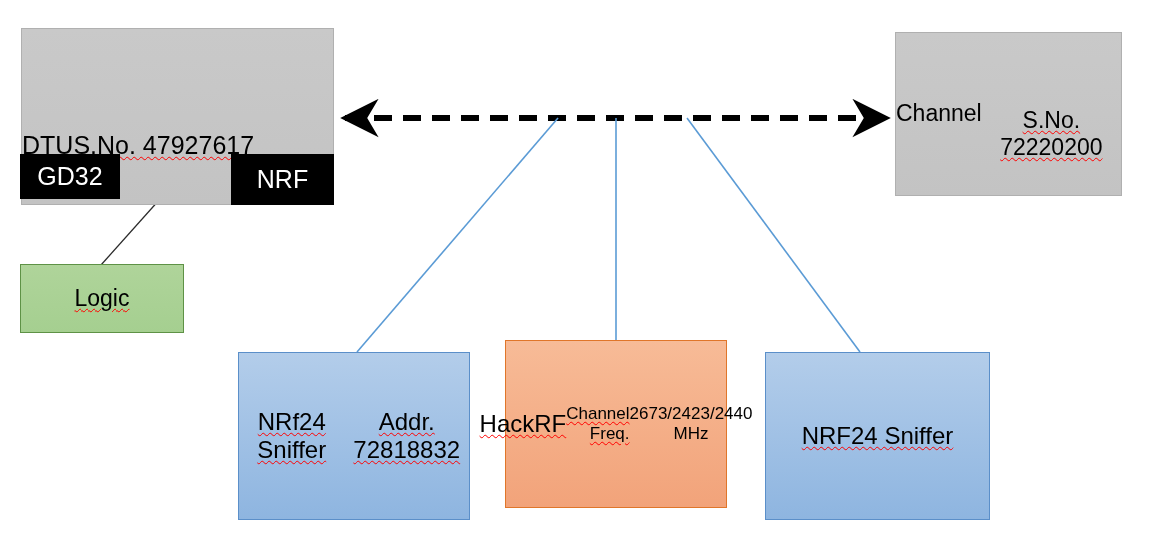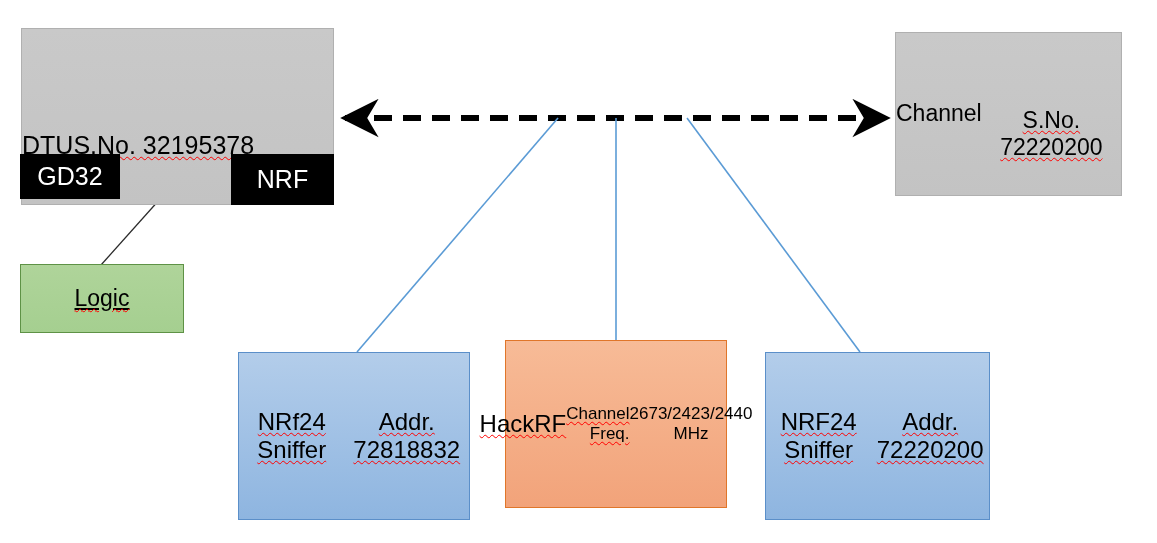--- a/index.html
+++ b/index.html
@@ -71,21 +71,20 @@
 
   
   #logic-node {
     left: 20px;
     top: 264px;
     width: 164px;
     height: 69px;
     background: linear-gradient(180deg, #afd49a 0%, #a5cf90 100%);
     border: 1px solid #5e9246;
     font-size: 23px;
-    text-decoration: underline;
   }
 
   
   #sniffer-left-node {
     left: 238px; top: 352px; width: 232px; height: 168px;
     background: linear-gradient(180deg, #b3cdea 0%, #8eb5e0 100%);
     border: 1px solid #5b8fc9;
   }
   #sniffer-left-node .ln1,
   #sniffer-left-node .ln2 { font-size: 24px; }
@@ -148,21 +147,21 @@
 
     <line x1="357" y1="352" x2="558" y2="118" stroke="#5b9bd5" stroke-width="1.6"></line>
 
     <line x1="616" y1="352" x2="616" y2="118" stroke="#5b9bd5" stroke-width="1.6"></line>
 
     <line x1="860" y1="352" x2="687" y2="118" stroke="#5b9bd5" stroke-width="1.6"></line>
   </svg>
 
   <div class="node" id="dtu-node">
     <div class="ln1">DTU</div>
-    <div class="ln2 spell">S.No. 32195378</div>
+    <div class="ln2 spell">S.No. 47927617</div>
   </div>
 
   <div class="blackbox" id="gd32-node">
     <span>GD32</span>
   </div>
   <div class="blackbox" id="nrf-node">
     <span>NRF</span>
   </div>
 
   <div class="node" id="logic-node">
@@ -180,16 +179,15 @@
   </div>
 
   <div class="node" id="hackrf-node">
     <div class="ln1 spell">HackRF</div>
     <div class="ln2 spell">Channel Freq.</div>
     <div class="ln3">2673/2423/2440 MHz</div>
   </div>
 
   <div class="node" id="sniffer-right-node">
     <div class="ln1 spell">NRF24 Sniffer</div>
-    <div class="ln2 spell">Addr. 72220200</div>
   </div>
 
 </div>
 
 </body></html>

